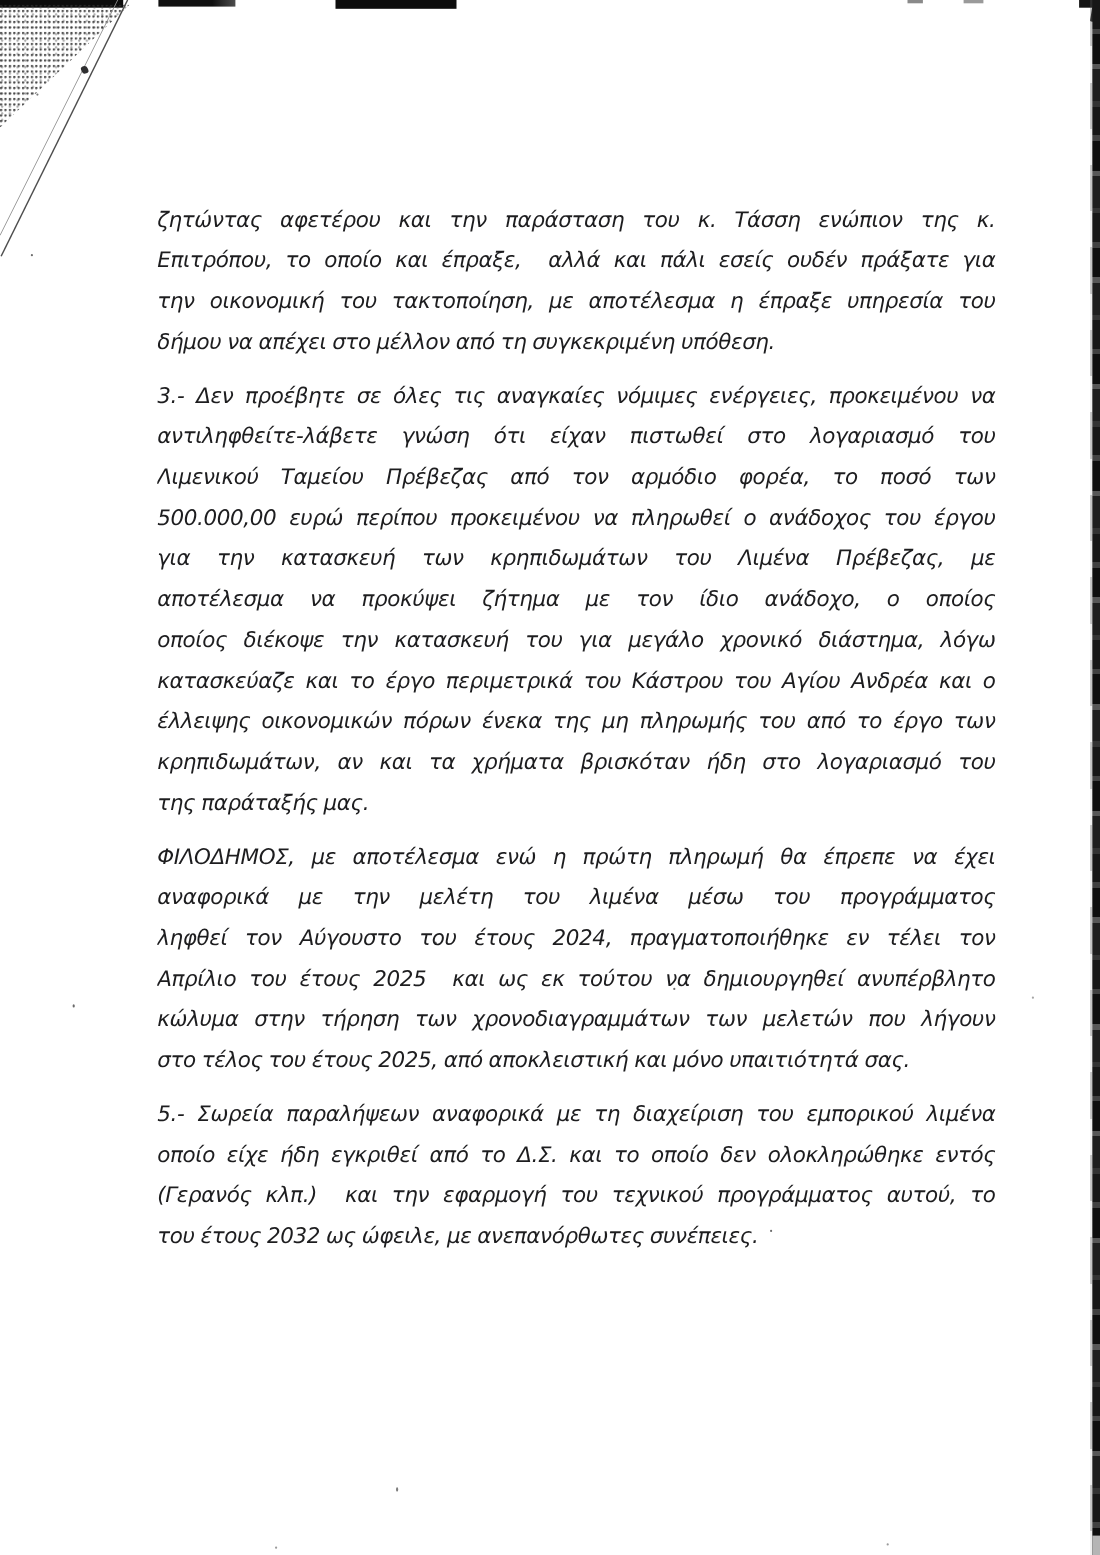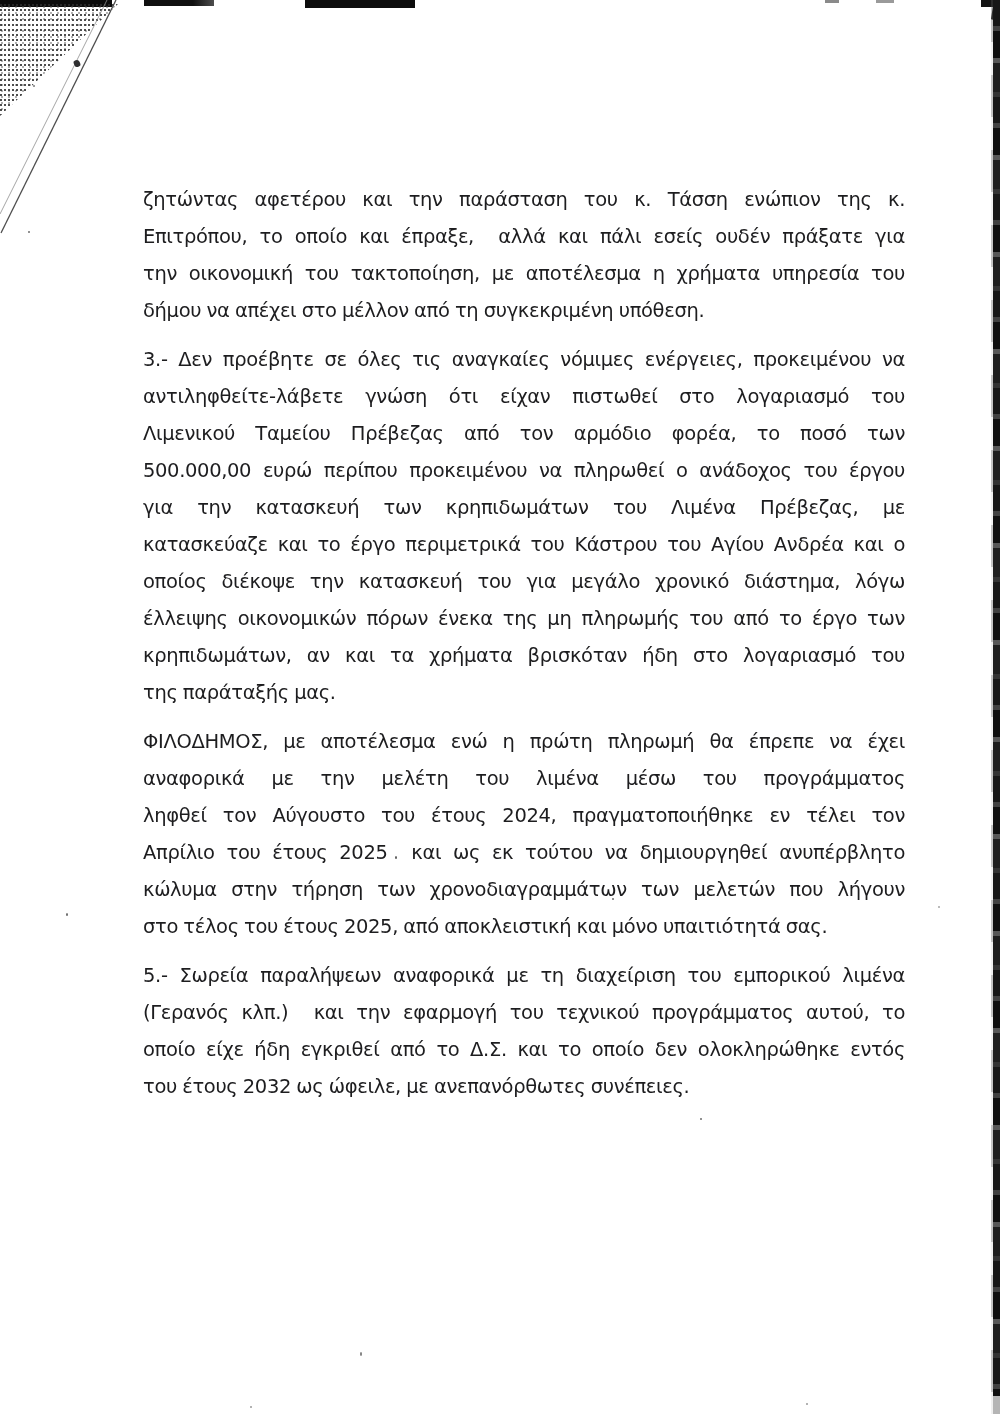--- a/index.html
+++ b/index.html
@@ -19,20 +19,21 @@
   
   .doc {
     position: absolute;
     left: 143px;
     top: 181px;
     width: 762px;
     color: #1d1d1f;
     font-size: 19.5px;
     letter-spacing: -0.35px;
     word-spacing: -0.5px;
+    font-style: italic;
   }
   .para { margin: 0 0 12px 0; padding: 0; }
   .para:last-child { margin-bottom: 18px; }
   .line {
     height: 37px;
     line-height: 37px;
     text-align: justify;
     text-align-last: justify;
     overflow: hidden;
     white-space: normal;
@@ -124,44 +125,45 @@
   <div class="speck" style="left:700px; top:1118px; width:2px; height:2px; background:#6d6d6d;"></div>
   <div class="speck" style="left:360px; top:1352px; width:2px; height:4px; background:#7d7d7d;"></div>
   <div class="speck" style="left:250px; top:1406px; width:2px; height:2px; background:#9a9a9a;"></div>
   <div class="speck" style="left:806px; top:1403px; width:2px; height:2px; background:#9a9a9a;"></div>
   <div class="speck" style="left:938px; top:906px;  width:2px; height:2px; background:#a5a5a5;"></div>
 
   <div class="doc" id="doc">
       <div class="para">
         <div class="line">ζητώντας αφετέρου και την παράσταση του κ. Τάσση ενώπιον της κ.</div>
         <div class="line">Επιτρόπου, το οποίο και έπραξε,&nbsp; αλλά και πάλι εσείς ουδέν πράξατε για</div>
-        <div class="line">την οικονομική του τακτοποίηση, με αποτέλεσμα η χρήματα υπηρεσία του</div>
+        <div class="line">την οικονομική του τακτοποίηση, με αποτέλεσμα η έπραξε υπηρεσία του</div>
         <div class="line final">δήμου να απέχει στο μέλλον από τη συγκεκριμένη υπόθεση.</div>
       </div>
       <div class="para">
         <div class="line">3.- Δεν προέβητε σε όλες τις αναγκαίες νόμιμες ενέργειες, προκειμένου να</div>
         <div class="line">αντιληφθείτε-λάβετε γνώση ότι είχαν πιστωθεί στο λογαριασμό του</div>
         <div class="line">Λιμενικού Ταμείου Πρέβεζας από τον αρμόδιο φορέα, το ποσό των</div>
         <div class="line">500.000,00 ευρώ περίπου προκειμένου να πληρωθεί ο ανάδοχος του έργου</div>
         <div class="line">για την κατασκευή των κρηπιδωμάτων του Λιμένα Πρέβεζας, με</div>
+        <div class="line">αποτέλεσμα να προκύψει ζήτημα με τον ίδιο ανάδοχο, ο οποίος</div>
+        <div class="line">οποίος διέκοψε την κατασκευή του για μεγάλο χρονικό διάστημα, λόγω</div>
         <div class="line">κατασκεύαζε και το έργο περιμετρικά του Κάστρου του Αγίου Ανδρέα και ο</div>
-        <div class="line">οποίος διέκοψε την κατασκευή του για μεγάλο χρονικό διάστημα, λόγω</div>
         <div class="line">έλλειψης οικονομικών πόρων ένεκα της μη πληρωμής του από το έργο των</div>
         <div class="line">κρηπιδωμάτων, αν και τα χρήματα βρισκόταν ήδη στο λογαριασμό του</div>
         <div class="line final">της παράταξής μας.</div>
       </div>
       <div class="para">
         <div class="line">ΦΙΛΟΔΗΜΟΣ, με αποτέλεσμα ενώ η πρώτη πληρωμή θα έπρεπε να έχει</div>
         <div class="line">αναφορικά με την μελέτη του λιμένα μέσω του προγράμματος</div>
         <div class="line">ληφθεί τον Αύγουστο του έτους 2024, πραγματοποιήθηκε εν τέλει τον</div>
         <div class="line">Απρίλιο του έτους 2025&nbsp; και ως εκ τούτου να δημιουργηθεί ανυπέρβλητο</div>
         <div class="line">κώλυμα στην τήρηση των χρονοδιαγραμμάτων των μελετών που λήγουν</div>
         <div class="line final">στο τέλος του έτους 2025, από αποκλειστική και μόνο υπαιτιότητά σας.</div>
       </div>
       <div class="para">
         <div class="line">5.- Σωρεία παραλήψεων αναφορικά με τη διαχείριση του εμπορικού λιμένα</div>
+        <div class="line">οποίο είχε ήδη εγκριθεί από το Δ.Σ. και το οποίο δεν ολοκληρώθηκε εντός</div>
         <div class="line">(Γερανός κλπ.)&nbsp; και την εφαρμογή του τεχνικού προγράμματος αυτού, το</div>
-        <div class="line">οποίο είχε ήδη εγκριθεί από το Δ.Σ. και το οποίο δεν ολοκληρώθηκε εντός</div>
         <div class="line final">του έτους 2032 ως ώφειλε, με ανεπανόρθωτες συνέπειες.</div>
       </div>
     </div>
 
 </div>
 
 </body></html>

